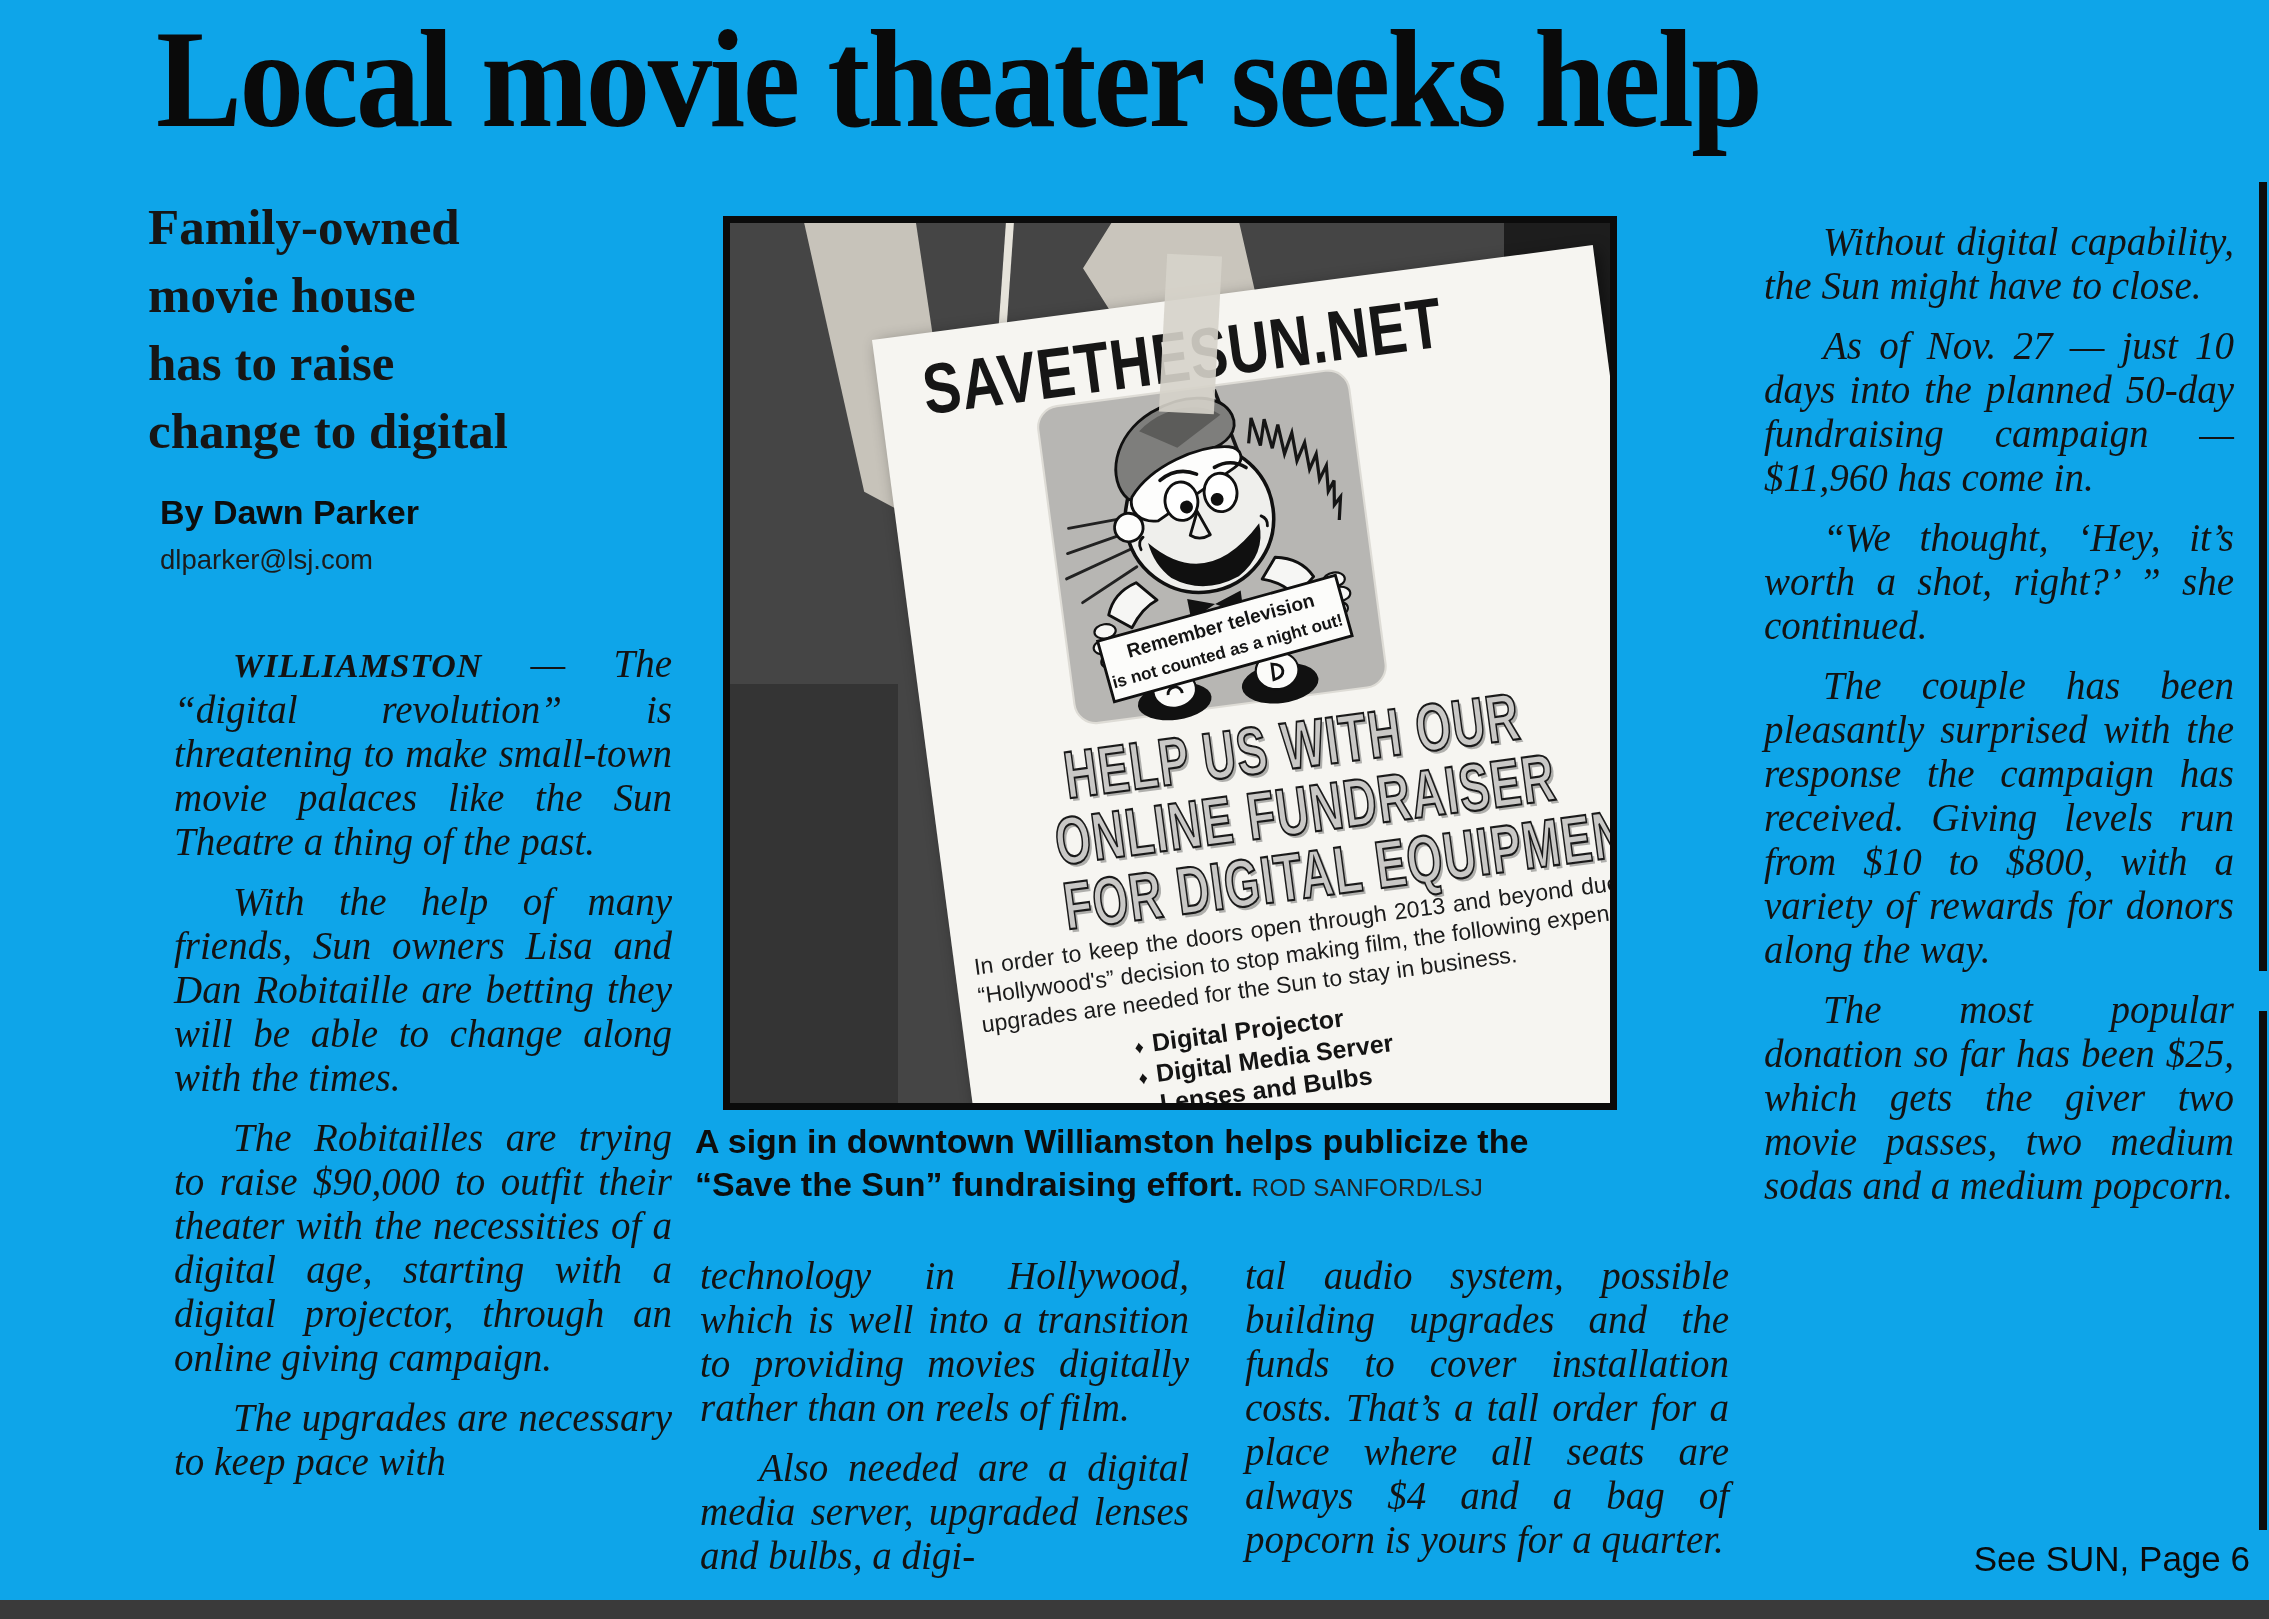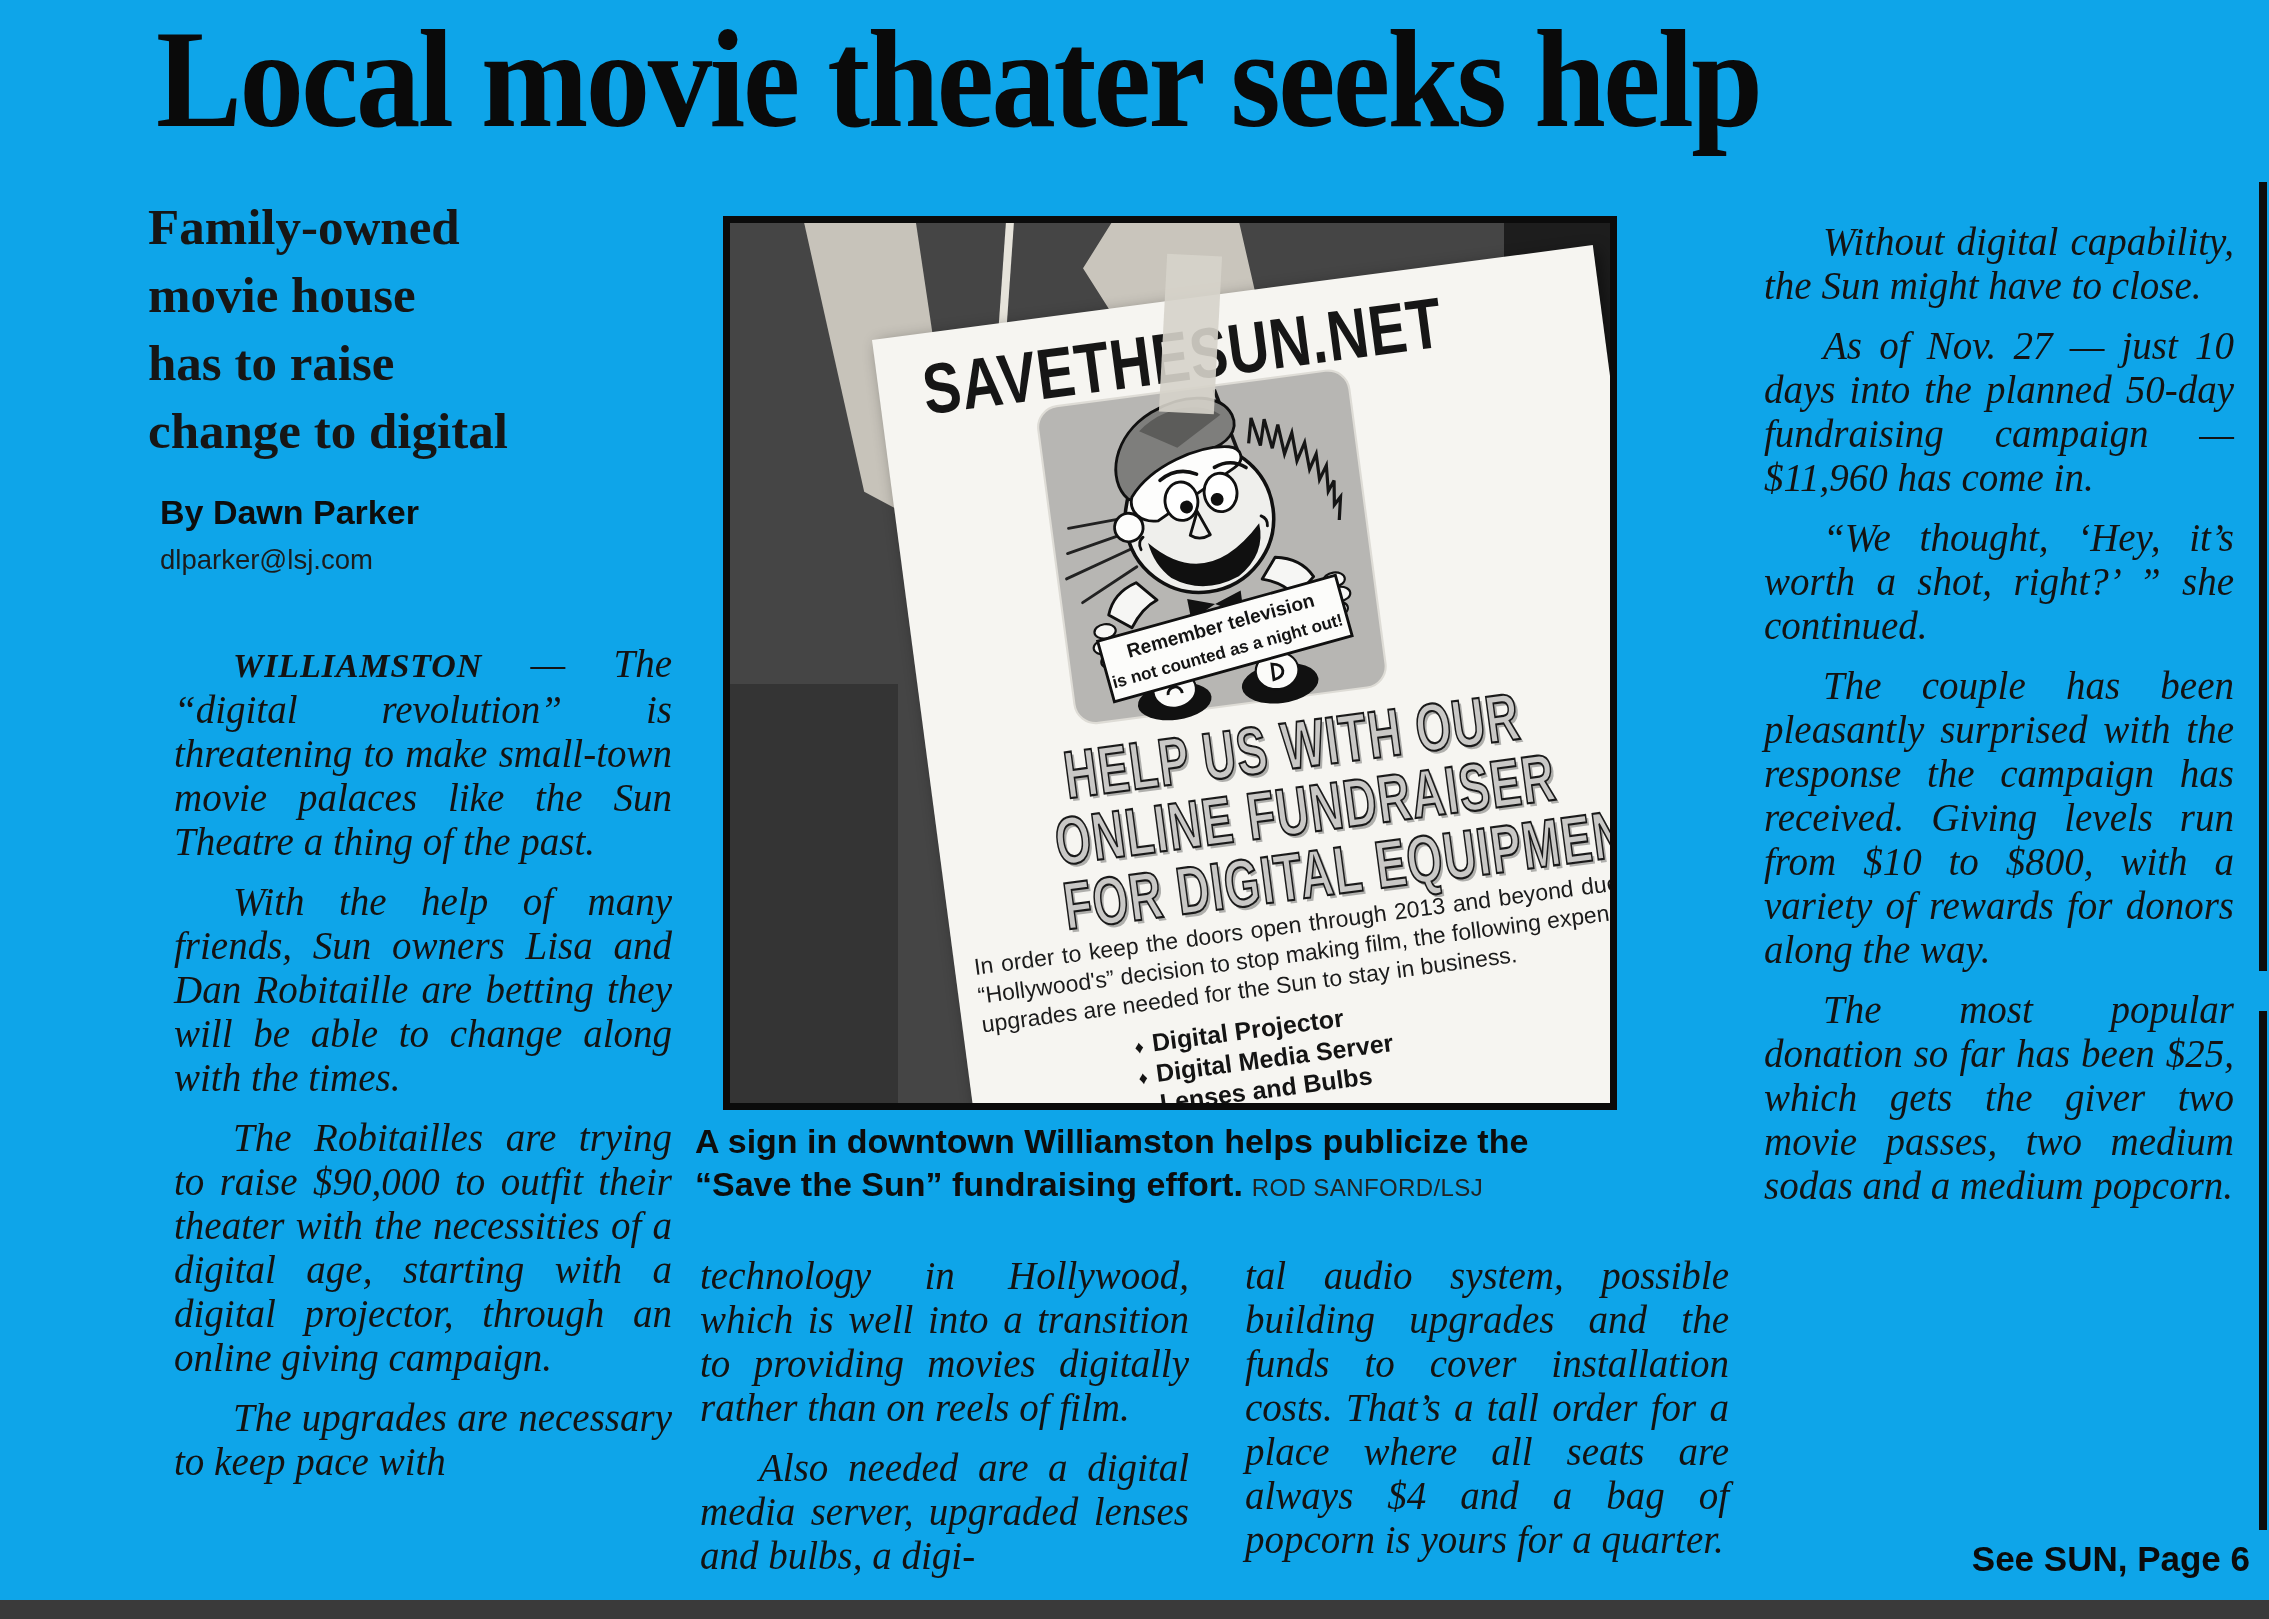--- a/index.html
+++ b/index.html
@@ -86,21 +86,21 @@
     position:absolute; left:683px; top:1108px; width:899px; margin:12px;
     font-family:"Liberation Sans", sans-serif; font-weight:700; font-size:34px; line-height:43px; color:#0d0d0d;
   }
   .credit{ font-weight:400; font-size:24px; letter-spacing:0.4px; color:#222; margin-left:8.9px;}
   
   .col-a{ left:684px; top:1238px; width:521px; }
   .col-b{ left:1229px; top:1238px; width:516px; }
   .col-right{ left:1748px; top:204px; width:502px; }
   .jump-line{
     position:absolute; left:1748px; top:1539px; width:502px; text-align:right;
-    font-family:"Liberation Sans", sans-serif; font-weight:700; font-size:35px; color:#0b0b0b;
+    font-family:"Liberation Sans", sans-serif; font-weight:400; font-size:35px; color:#0b0b0b;
   }
   
   .right-rule-1{ position:absolute; left:2259px; top:182px; width:8px; height:789px; background:#0d0d0d;}
   .right-rule-2{ position:absolute; left:2259px; top:1011px; width:8px; height:519px; background:#0d0d0d;}
   .bottom-bar{ position:absolute; left:0; top:1600px; width:2270px; height:19.5px; background:#3a3a3a;}
   .banner-text{ font-family:"Liberation Sans", sans-serif; font-weight:600; fill:#141414; }
 </style>
 </head>
 <body>
 

